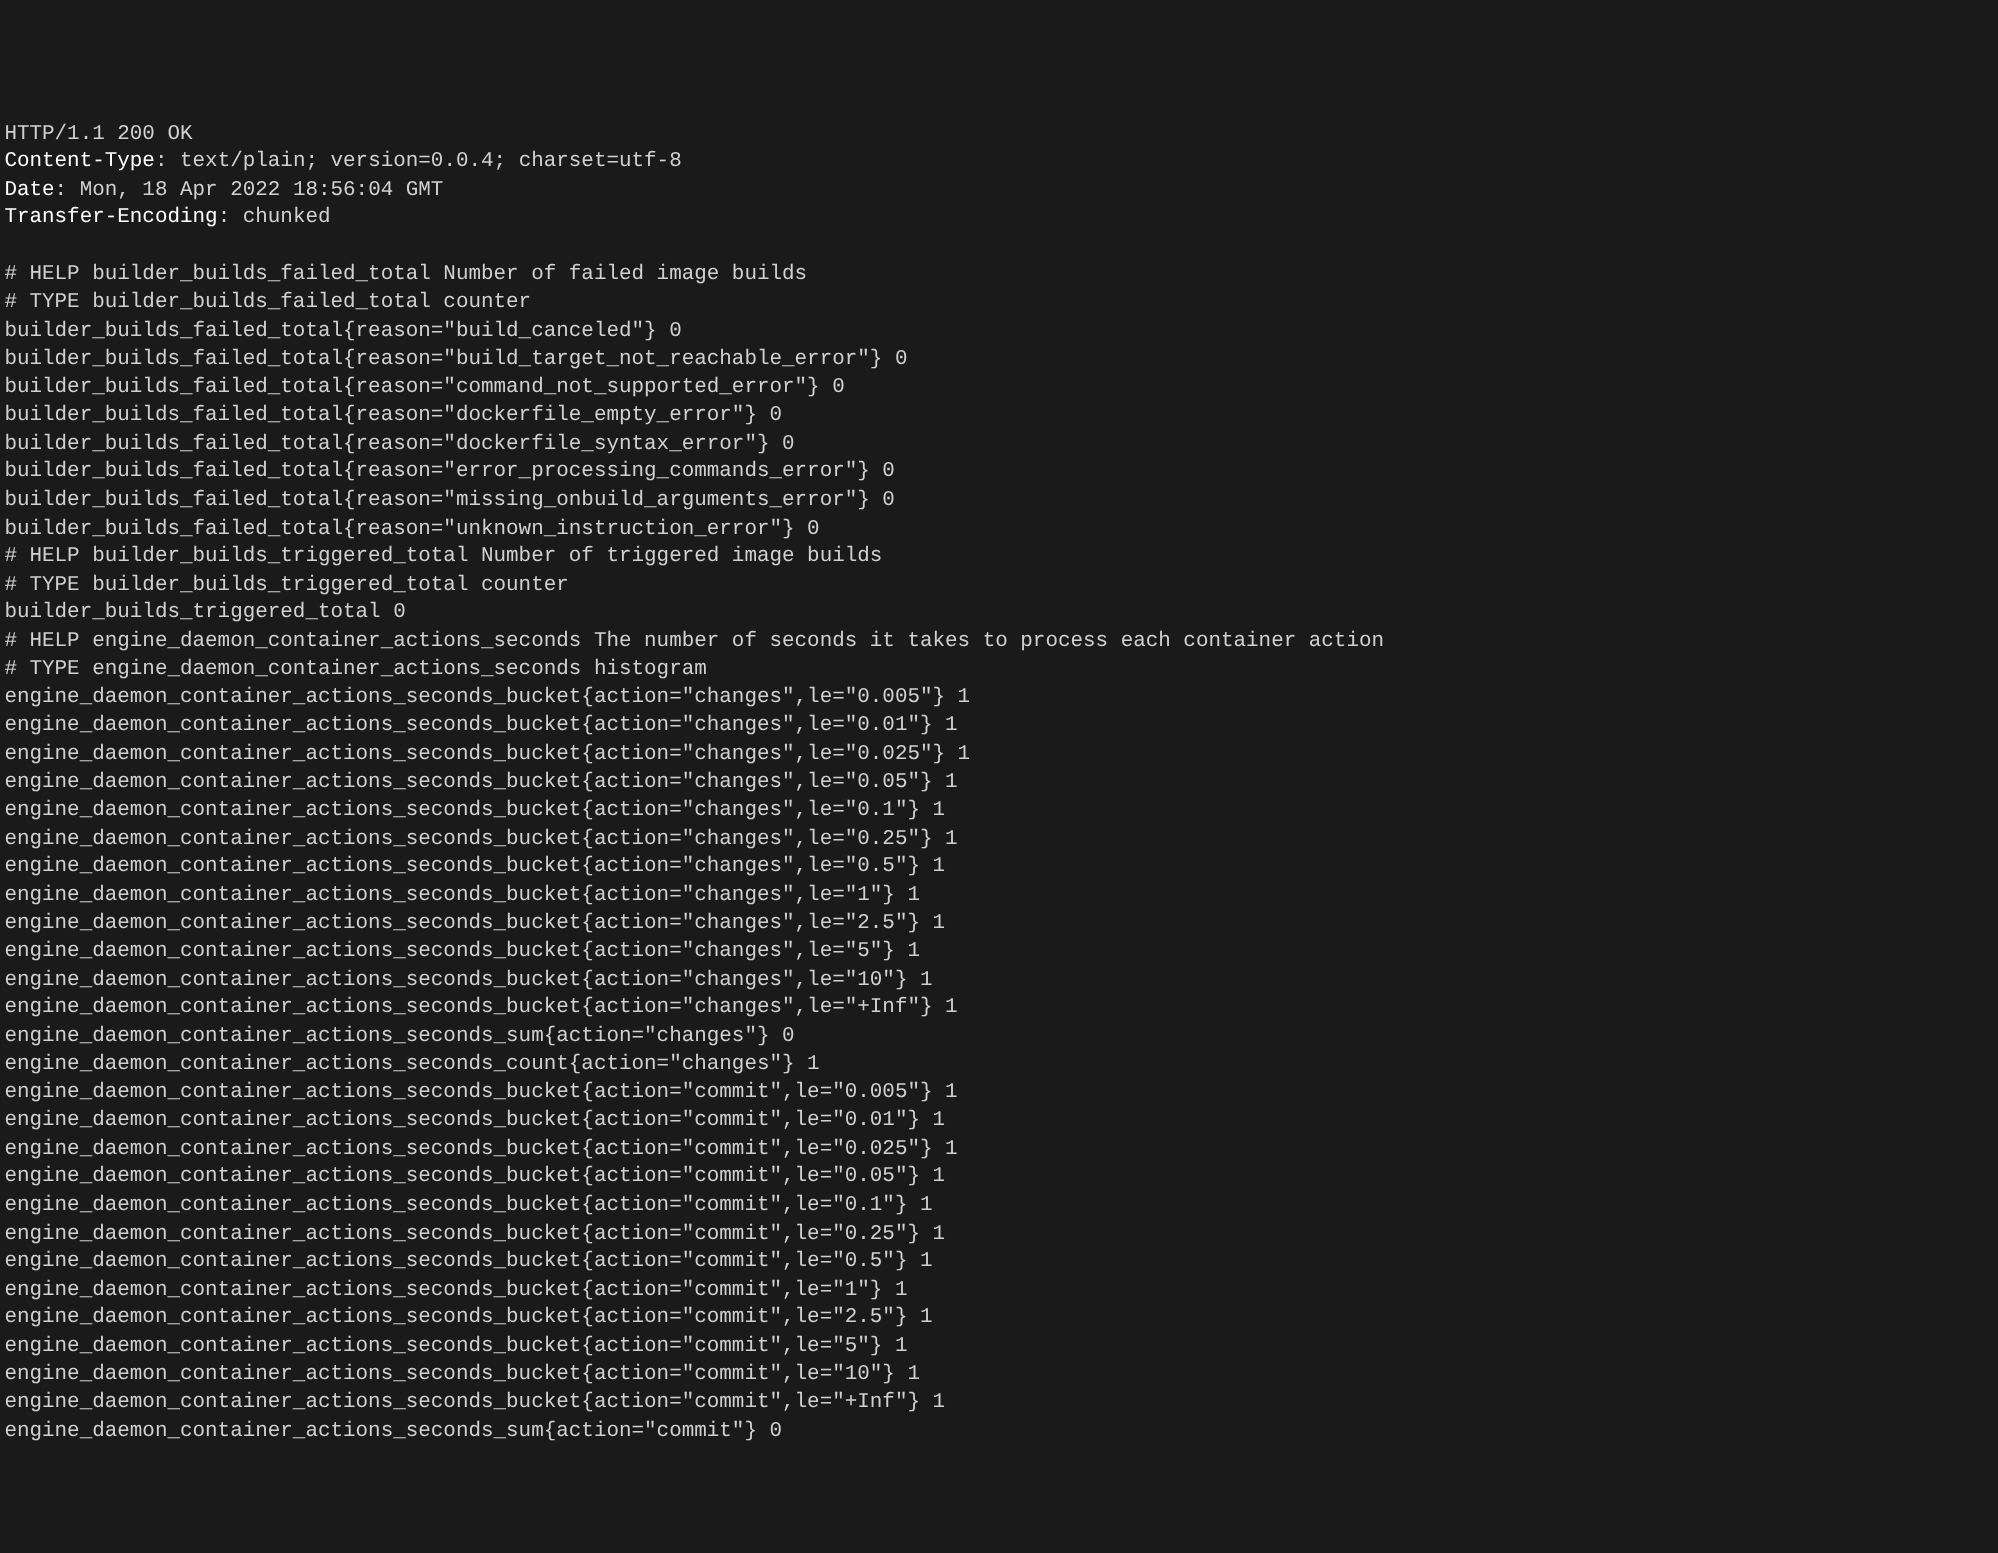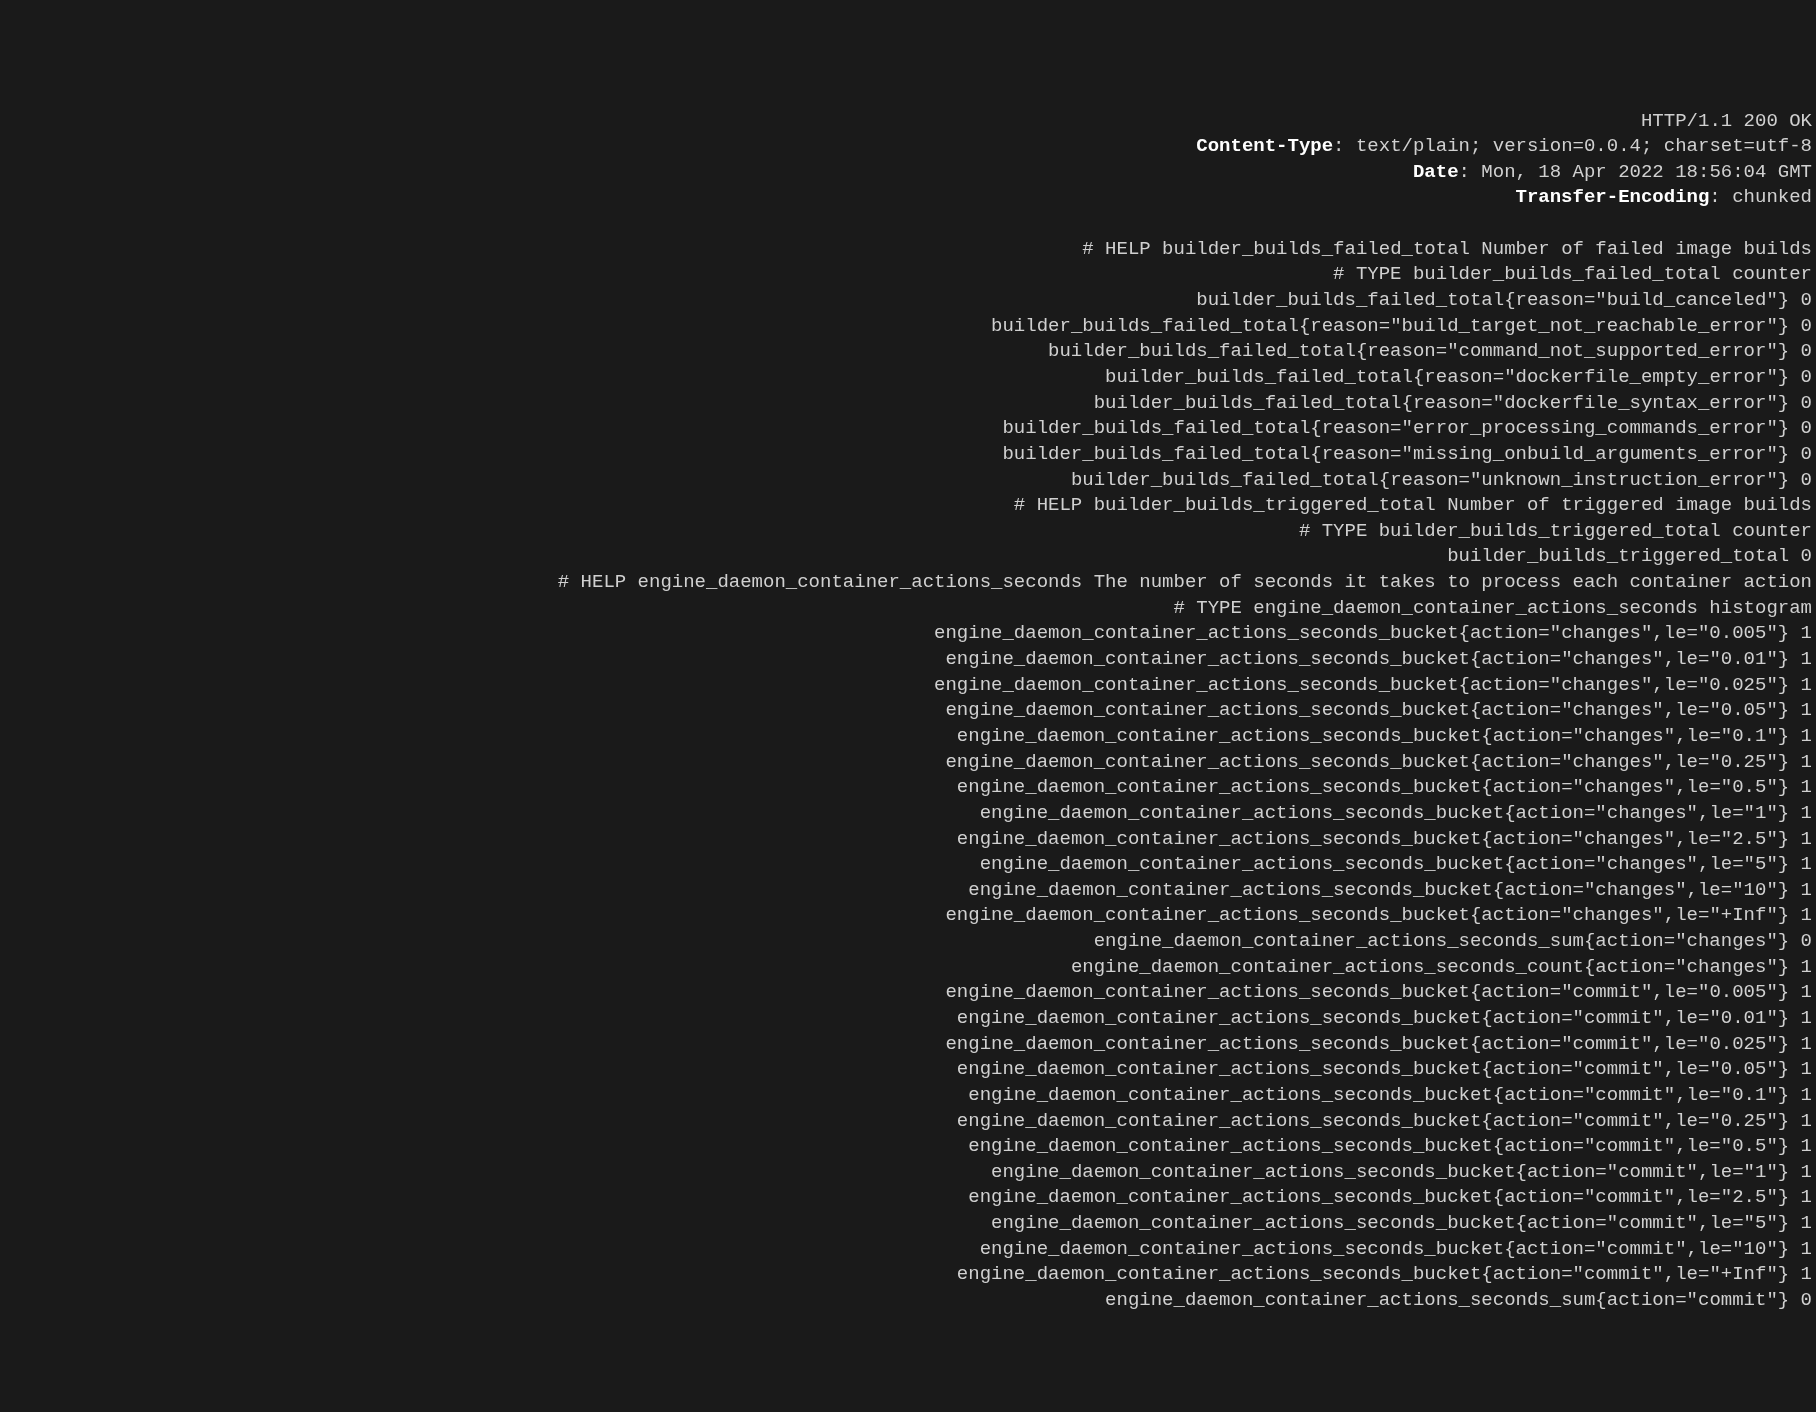--- a/index.html
+++ b/index.html
@@ -12,26 +12,24 @@
       color: #d0d0d0;
       font-family: 'Courier New', Courier, monospace;
       font-size: 19px;
       line-height: 1.35;
       padding: 6px 4px;
       white-space: pre;
       overflow-x: auto;
     }
     .line {
       display: block;
-      text-align: right;
     }
     .bold {
-      font-weight: bold;
+      font-weight: normal;
       color: #ffffff;
-      margin-left: 32px;
     }
   </style>
 </head>
 <body>
 
 
 
 <span class="line">HTTP/1.1 200 OK</span><span class="line"><span class="bold">Content-Type</span>: <span>text/plain; version=0.0.4; charset=utf-8</span></span><span class="line"><span class="bold">Date</span>: <span>Mon, 18 Apr 2022 18:56:04 GMT</span></span><span class="line"><span class="bold">Transfer-Encoding</span>: <span>chunked</span></span><span class="line"> </span><div id="metrics-body"><span class="line"># HELP builder_builds_failed_total Number of failed image builds</span><span class="line"># TYPE builder_builds_failed_total counter</span><span class="line">builder_builds_failed_total{reason="build_canceled"} 0</span><span class="line">builder_builds_failed_total{reason="build_target_not_reachable_error"} 0</span><span class="line">builder_builds_failed_total{reason="command_not_supported_error"} 0</span><span class="line">builder_builds_failed_total{reason="dockerfile_empty_error"} 0</span><span class="line">builder_builds_failed_total{reason="dockerfile_syntax_error"} 0</span><span class="line">builder_builds_failed_total{reason="error_processing_commands_error"} 0</span><span class="line">builder_builds_failed_total{reason="missing_onbuild_arguments_error"} 0</span><span class="line">builder_builds_failed_total{reason="unknown_instruction_error"} 0</span><span class="line"># HELP builder_builds_triggered_total Number of triggered image builds</span><span class="line"># TYPE builder_builds_triggered_total counter</span><span class="line">builder_builds_triggered_total 0</span><span class="line"># HELP engine_daemon_container_actions_seconds The number of seconds it takes to process each container action</span><span class="line"># TYPE engine_daemon_container_actions_seconds histogram</span><span class="line">engine_daemon_container_actions_seconds_bucket{action="changes",le="0.005"} 1</span><span class="line">engine_daemon_container_actions_seconds_bucket{action="changes",le="0.01"} 1</span><span class="line">engine_daemon_container_actions_seconds_bucket{action="changes",le="0.025"} 1</span><span class="line">engine_daemon_container_actions_seconds_bucket{action="changes",le="0.05"} 1</span><span class="line">engine_daemon_container_actions_seconds_bucket{action="changes",le="0.1"} 1</span><span class="line">engine_daemon_container_actions_seconds_bucket{action="changes",le="0.25"} 1</span><span class="line">engine_daemon_container_actions_seconds_bucket{action="changes",le="0.5"} 1</span><span class="line">engine_daemon_container_actions_seconds_bucket{action="changes",le="1"} 1</span><span class="line">engine_daemon_container_actions_seconds_bucket{action="changes",le="2.5"} 1</span><span class="line">engine_daemon_container_actions_seconds_bucket{action="changes",le="5"} 1</span><span class="line">engine_daemon_container_actions_seconds_bucket{action="changes",le="10"} 1</span><span class="line">engine_daemon_container_actions_seconds_bucket{action="changes",le="+Inf"} 1</span><span class="line">engine_daemon_container_actions_seconds_sum{action="changes"} 0</span><span class="line">engine_daemon_container_actions_seconds_count{action="changes"} 1</span><span class="line">engine_daemon_container_actions_seconds_bucket{action="commit",le="0.005"} 1</span><span class="line">engine_daemon_container_actions_seconds_bucket{action="commit",le="0.01"} 1</span><span class="line">engine_daemon_container_actions_seconds_bucket{action="commit",le="0.025"} 1</span><span class="line">engine_daemon_container_actions_seconds_bucket{action="commit",le="0.05"} 1</span><span class="line">engine_daemon_container_actions_seconds_bucket{action="commit",le="0.1"} 1</span><span class="line">engine_daemon_container_actions_seconds_bucket{action="commit",le="0.25"} 1</span><span class="line">engine_daemon_container_actions_seconds_bucket{action="commit",le="0.5"} 1</span><span class="line">engine_daemon_container_actions_seconds_bucket{action="commit",le="1"} 1</span><span class="line">engine_daemon_container_actions_seconds_bucket{action="commit",le="2.5"} 1</span><span class="line">engine_daemon_container_actions_seconds_bucket{action="commit",le="5"} 1</span><span class="line">engine_daemon_container_actions_seconds_bucket{action="commit",le="10"} 1</span><span class="line">engine_daemon_container_actions_seconds_bucket{action="commit",le="+Inf"} 1</span><span class="line">engine_daemon_container_actions_seconds_sum{action="commit"} 0</span></div>
 
 

